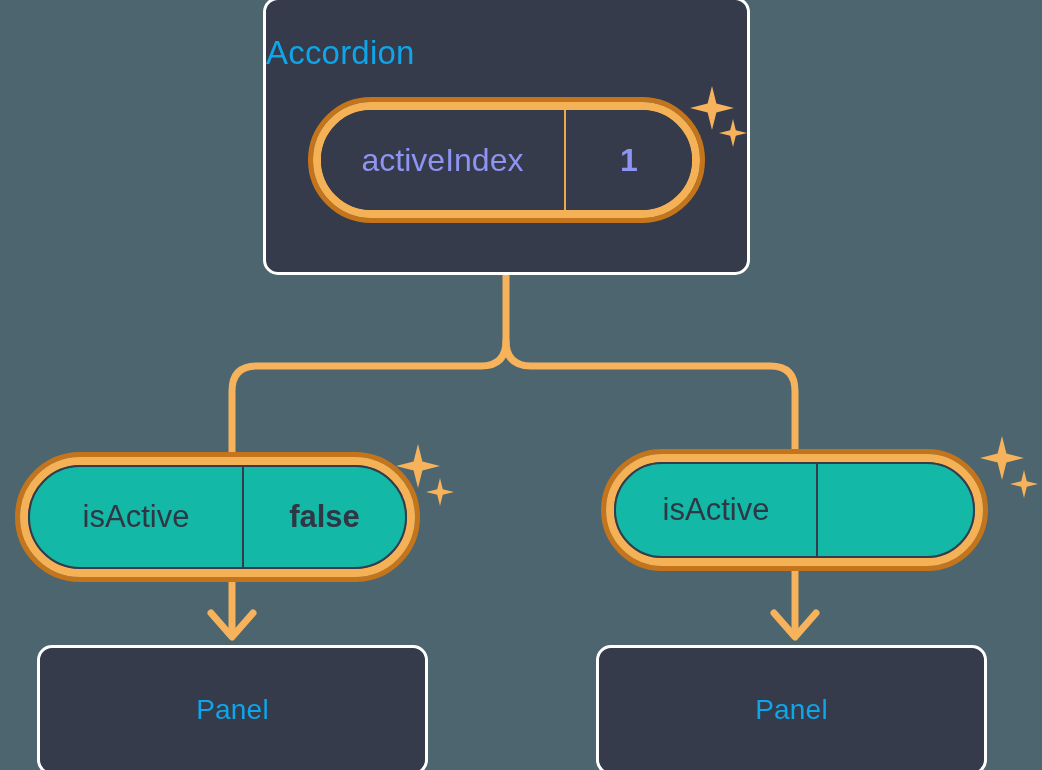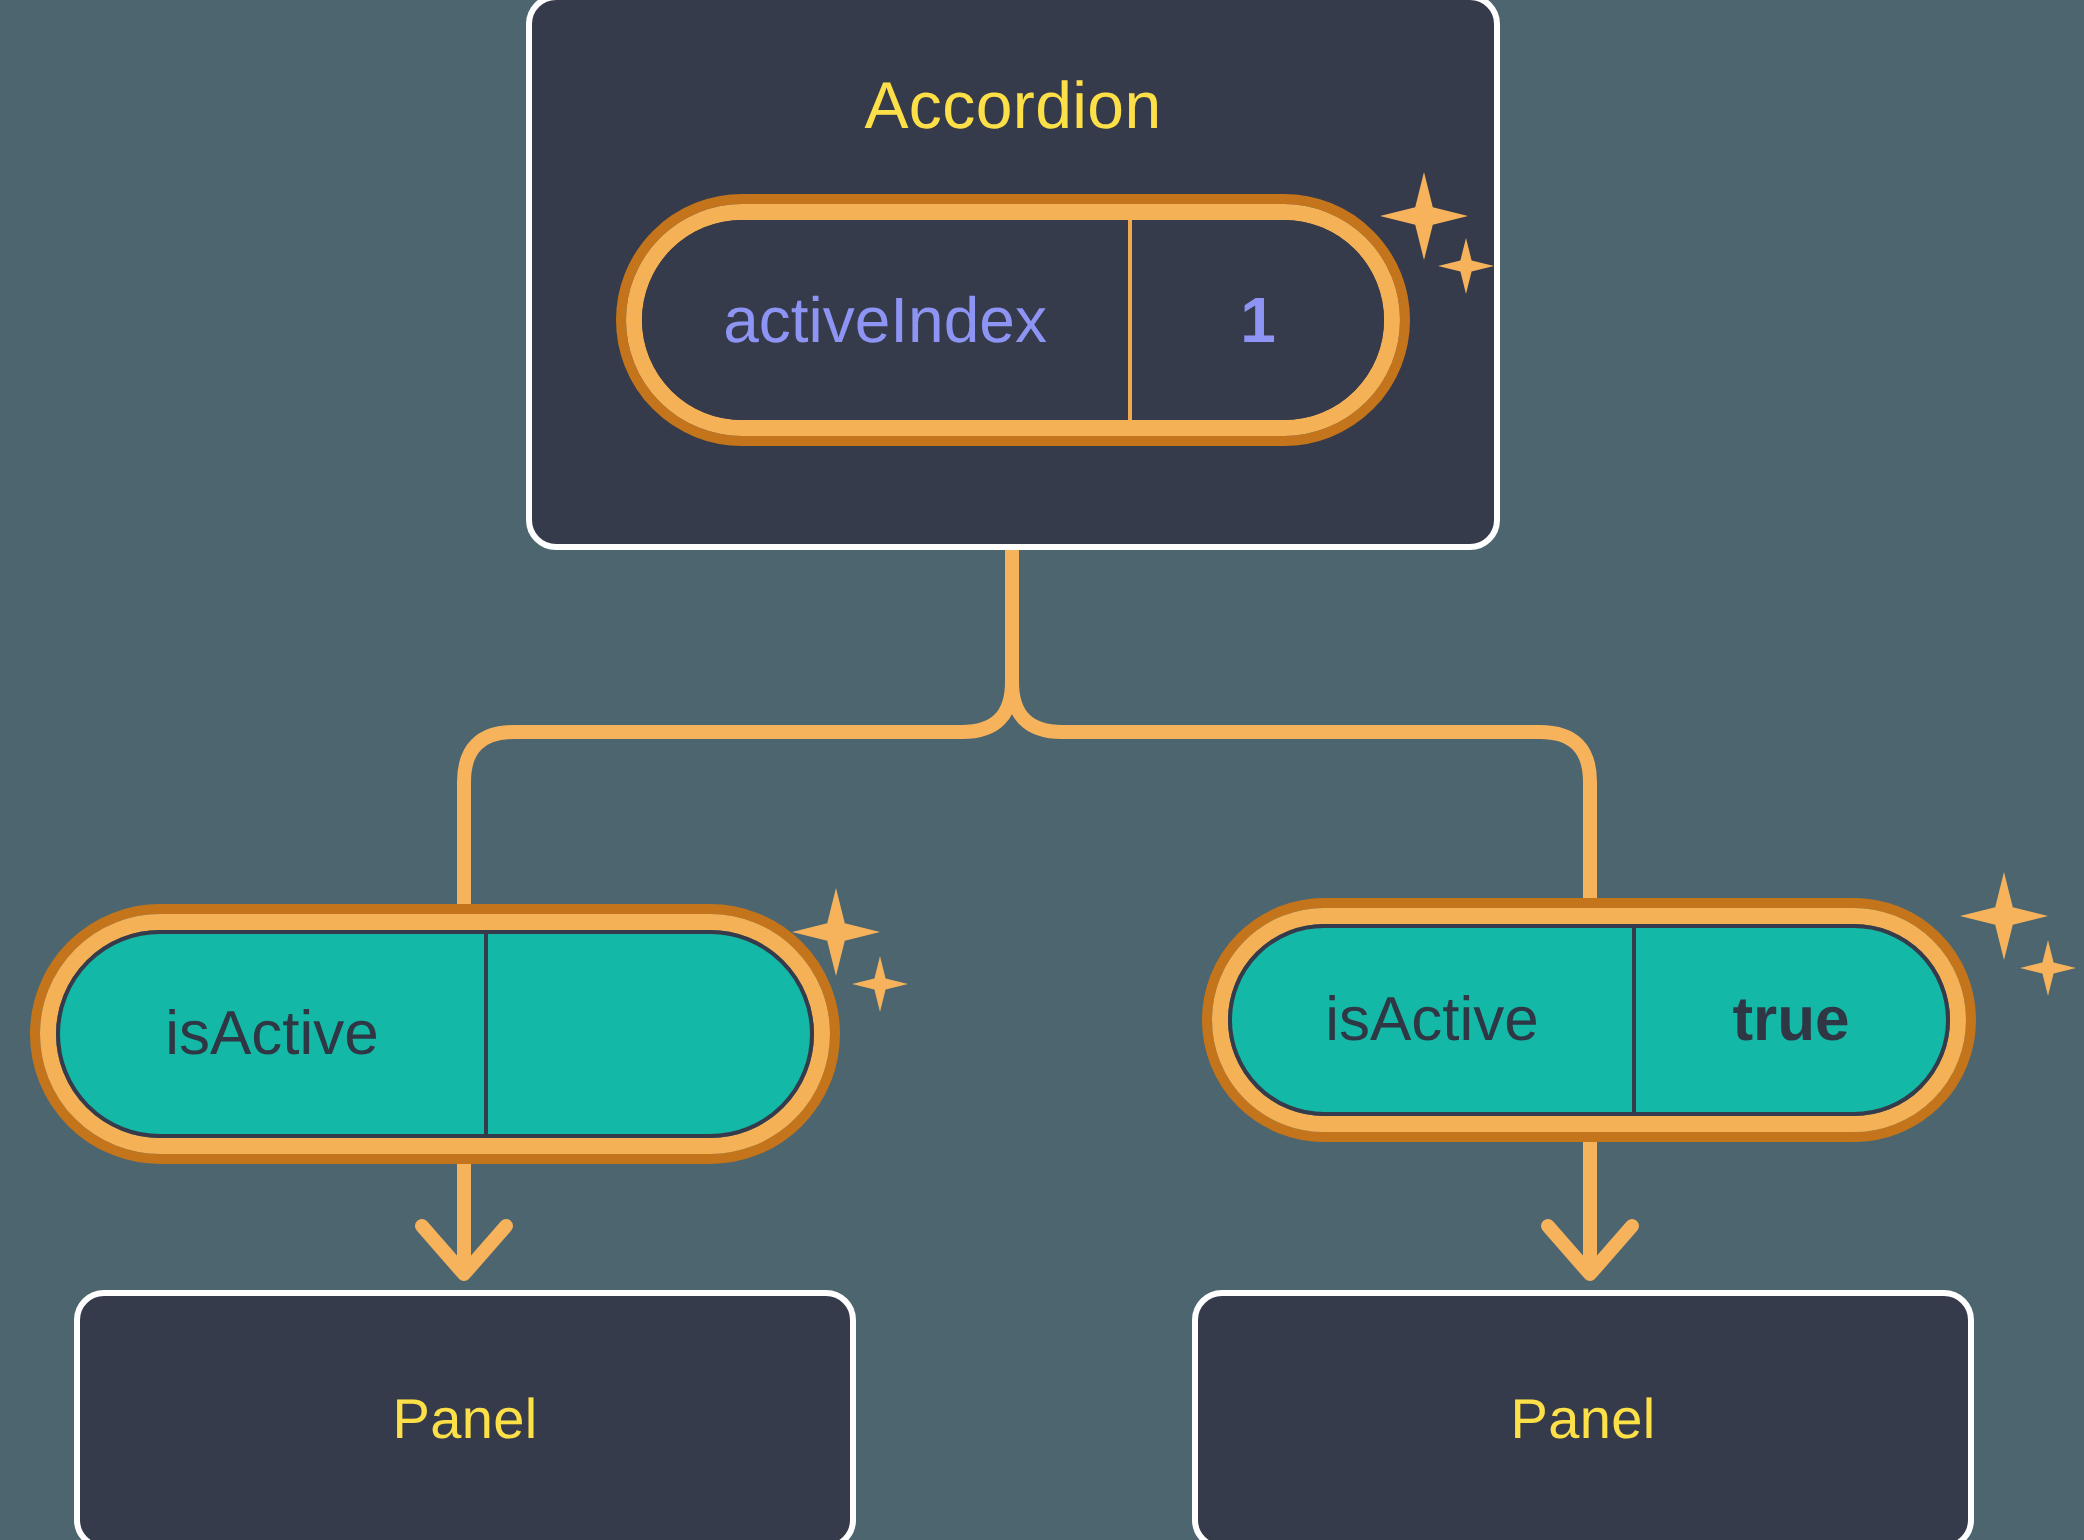--- a/index.html
+++ b/index.html
@@ -31,25 +31,24 @@
 
   
   .node-box {
     position: absolute;
     box-sizing: border-box;
     background: #353b4a;
     border: 3px solid #ffffff;
     border-radius: 15px;
   }
   .node-title {
-    color: #fde047;
+    color: #0ea5e9;
     font-size: 33px;
     font-weight: 400;
     letter-spacing: 0.2px;
-    text-align: center;
     white-space: nowrap;
   }
   #accordion-box {
     left: 263px;
     top: -3px;
     width: 487px;
     height: 278px;
   }
   #accordion-box .node-title {
     margin-top: 34px;
@@ -221,40 +220,40 @@
   <div id="sparkles-accordion" class="sparkle-group">
     <div class="sparkle spark-big sparkle-shape"></div>
     <div class="sparkle spark-small sparkle-shape"></div>
   </div>
 
   <div id="pill-isactive-left" class="pill pill-purple">
     <div class="pill-outer">
       <div class="pill-mid">
         <div class="pill-inner">
           <div class="pill-key">isActive</div>
+          <div class="pill-val">false</div>
         </div>
       </div>
     </div>
   </div>
 
   <div id="sparkles-left" class="sparkle-group">
     <div class="sparkle spark-big sparkle-shape"></div>
     <div class="sparkle spark-small sparkle-shape"></div>
   </div>
 
   <div id="panel-left" class="node-box panel-box">
     <div class="node-title">Panel</div>
   </div>
 
   <div id="pill-isactive-right" class="pill pill-purple">
     <div class="pill-outer">
       <div class="pill-mid">
         <div class="pill-inner">
           <div class="pill-key">isActive</div>
-          <div class="pill-val">true</div>
         </div>
       </div>
     </div>
   </div>
 
   <div id="sparkles-right" class="sparkle-group">
     <div class="sparkle spark-big sparkle-shape"></div>
     <div class="sparkle spark-small sparkle-shape"></div>
   </div>
 

